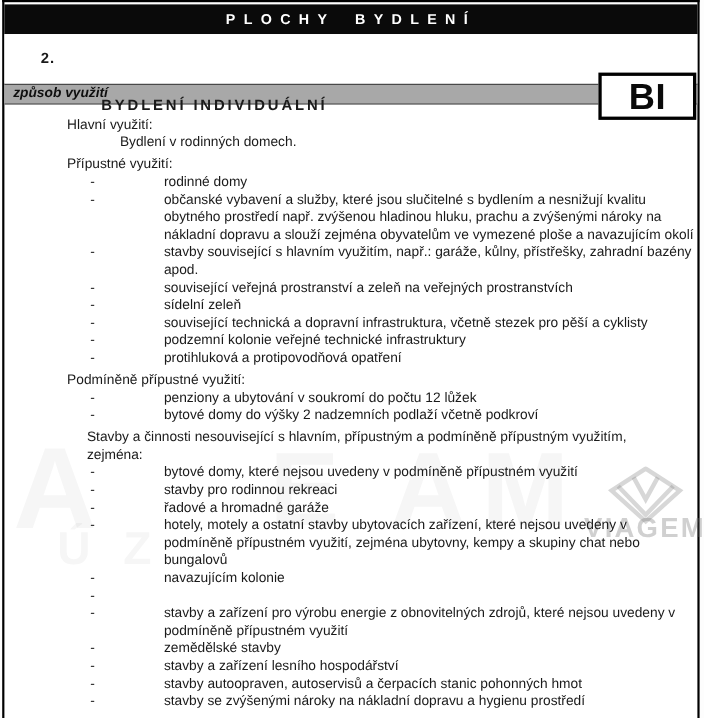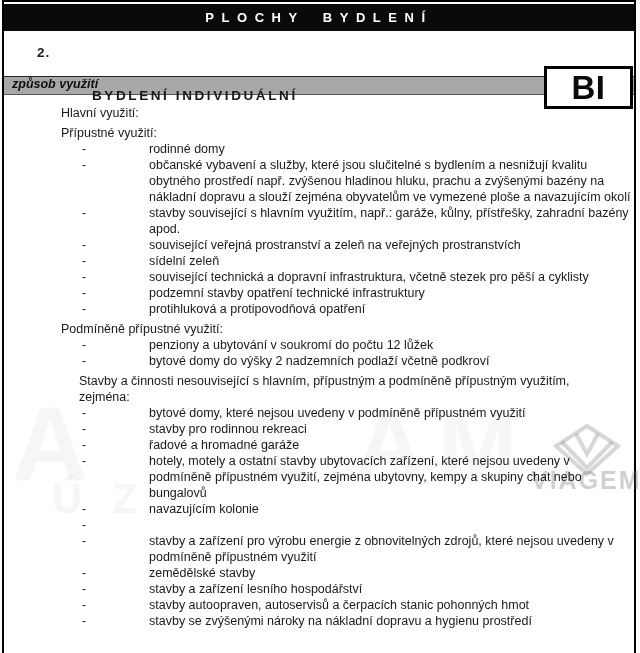--- a/index.html
+++ b/index.html
@@ -99,50 +99,51 @@
       </div>
     </div>
 
     <div class="gray-bar">
       <span>způsob využití</span>
     </div>
 
     <div class="doc-body" id="sections">
         <div class="section">
           <div class="section-label">Hlavní využití:</div>
+          <div class="plain-item">Bydlení v rodinných domech.</div>
         </div>
         <div class="section">
           <div class="section-label">Přípustné využití:</div>
           <div class="bullet">
             <span class="dash">-</span>
             <span class="btxt">rodinné domy</span>
           </div>
           <div class="bullet">
             <span class="dash">-</span>
-            <span class="btxt">občanské vybavení a služby, které jsou slučitelné s bydlením a nesnižují kvalitu obytného prostředí např. zvýšenou hladinou hluku, prachu a zvýšenými bazény na nákladní dopravu a slouží zejména obyvatelům ve vymezené ploše a navazujícím okolí</span>
+            <span class="btxt">občanské vybavení a služby, které jsou slučitelné s bydlením a nesnižují kvalitu obytného prostředí např. zvýšenou hladinou hluku, prachu a zvýšenými nároky na nákladní dopravu a slouží zejména obyvatelům ve vymezené ploše a navazujícím okolí</span>
           </div>
           <div class="bullet">
             <span class="dash">-</span>
             <span class="btxt">stavby související s hlavním využitím, např.: garáže, kůlny, přístřešky, zahradní bazény apod.</span>
           </div>
           <div class="bullet">
             <span class="dash">-</span>
             <span class="btxt">související veřejná prostranství a zeleň na veřejných prostranstvích</span>
           </div>
           <div class="bullet">
             <span class="dash">-</span>
             <span class="btxt">sídelní zeleň</span>
           </div>
           <div class="bullet">
             <span class="dash">-</span>
             <span class="btxt">související technická a dopravní infrastruktura, včetně stezek pro pěší a cyklisty</span>
           </div>
           <div class="bullet">
             <span class="dash">-</span>
-            <span class="btxt">podzemní stavby opatření technické infrastruktury</span>
+            <span class="btxt">podzemní kolonie veřejné technické infrastruktury</span>
           </div>
           <div class="bullet">
             <span class="dash">-</span>
             <span class="btxt">protihluková a protipovodňová opatření</span>
           </div>
         </div>
         <div class="section">
           <div class="section-label">Podmíněně přípustné využití:</div>
           <div class="bullet">
             <span class="dash">-</span>

